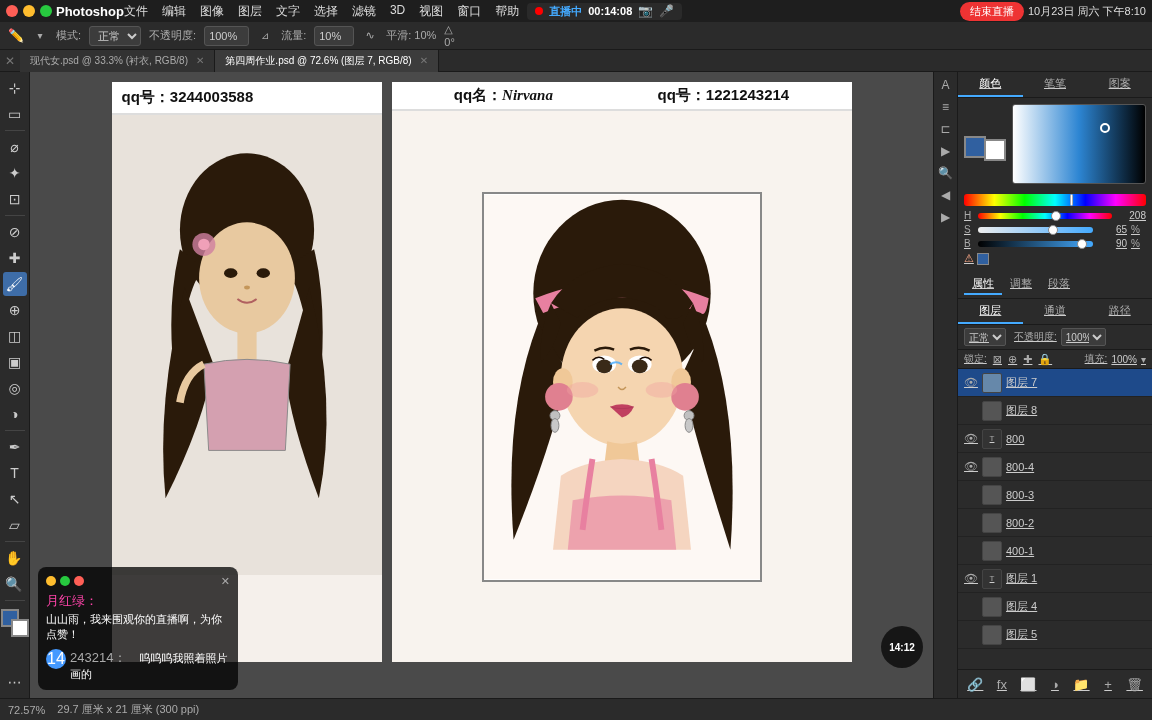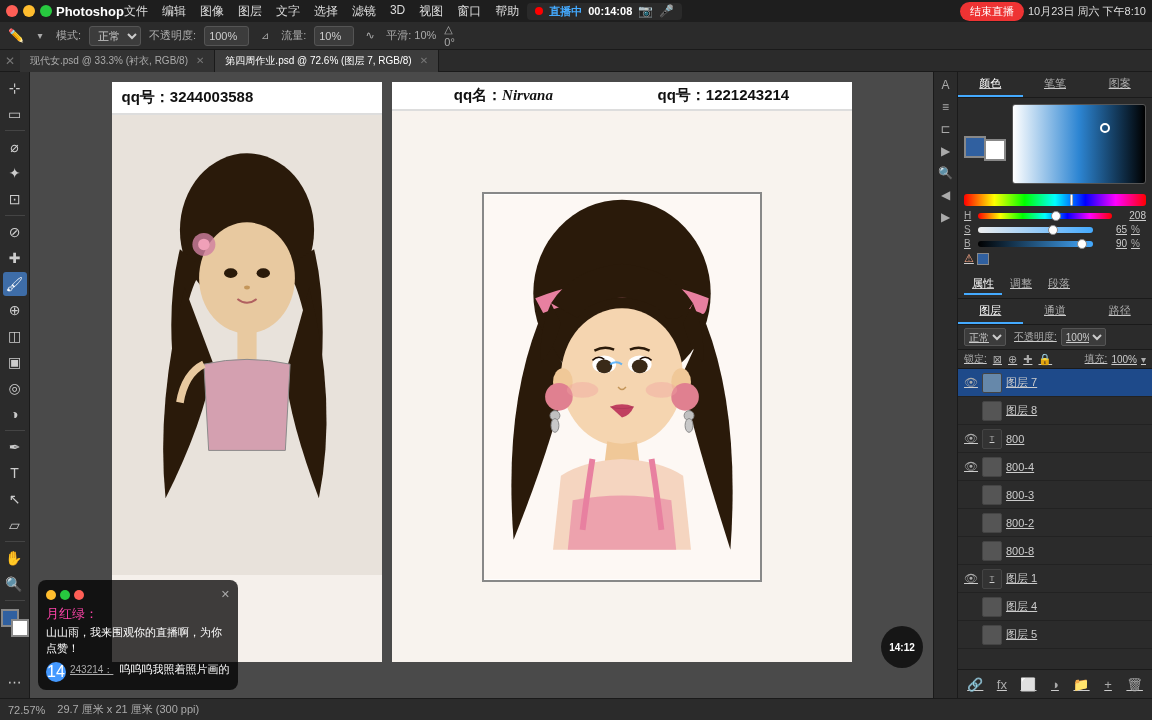--- a/index.html
+++ b/index.html
@@ -149,21 +149,21 @@
     .chat-header { display: flex; align-items: center; justify-content: space-between; margin-bottom: 4px; }
     .chat-dots { display: flex; gap: 4px; }
     .chat-dot { width: 10px; height: 10px; border-radius: 50%; }
     .chat-dot.y { background: #ffbd2e; }
     .chat-dot.g { background: #27c93f; }
     .chat-dot.x { background: #ff5f56; }
     .chat-username { color: #f4a; font-size: 13px; margin-bottom: 2px; }
     .chat-msg { color: #fff; font-size: 11px; line-height: 1.4; }
     .chat-row2 { display: flex; gap: 4px; align-items: flex-start; margin-top: 6px; }
     .chat-avatar { width: 20px; height: 20px; border-radius: 50%; background: #4499ff; display: flex; align-items: center; justify-content: center; font-size: 16px; color: #fff; flex-shrink: 0; }
-    .chat-id { color: #aaa; font-size: 10px; margin-right: 3px; text-decoration: underline; }
+    .chat-id { color: #aaa; font-size: 13px; margin-right: 10px; }
 
     
     #statusbar {
       height: 22px; background: #2b2b2b; display: flex; align-items: center;
       padding: 0 8px; gap: 12px; font-size: 11px; color: #aaa;
       border-top: 1px solid #1a1a1a; flex-shrink: 0;
     }
 
     
     #right-panel {
@@ -625,21 +625,21 @@
             <div class="layer-name">800-3</div>
           </div>
           <div class="layer-item">
             <div class="layer-eye" style="opacity: 0.3;"></div>
             <div class="layer-thumb"></div>
             <div class="layer-name">800-2</div>
           </div>
           <div class="layer-item">
             <div class="layer-eye" style="opacity: 0.3;"></div>
             <div class="layer-thumb"></div>
-            <div class="layer-name">800-8</div>
+            <div class="layer-name">400-1</div>
           </div>
           <div class="layer-item">
             <div class="layer-eye" style="opacity: 1;">👁</div>
             <div class="layer-thumb text-thumb">T</div>
             <div class="layer-name">图层 1</div>
           </div>
           <div class="layer-item">
             <div class="layer-eye" style="opacity: 0.3;"></div>
             <div class="layer-thumb"></div>
             <div class="layer-name">图层 4</div>

